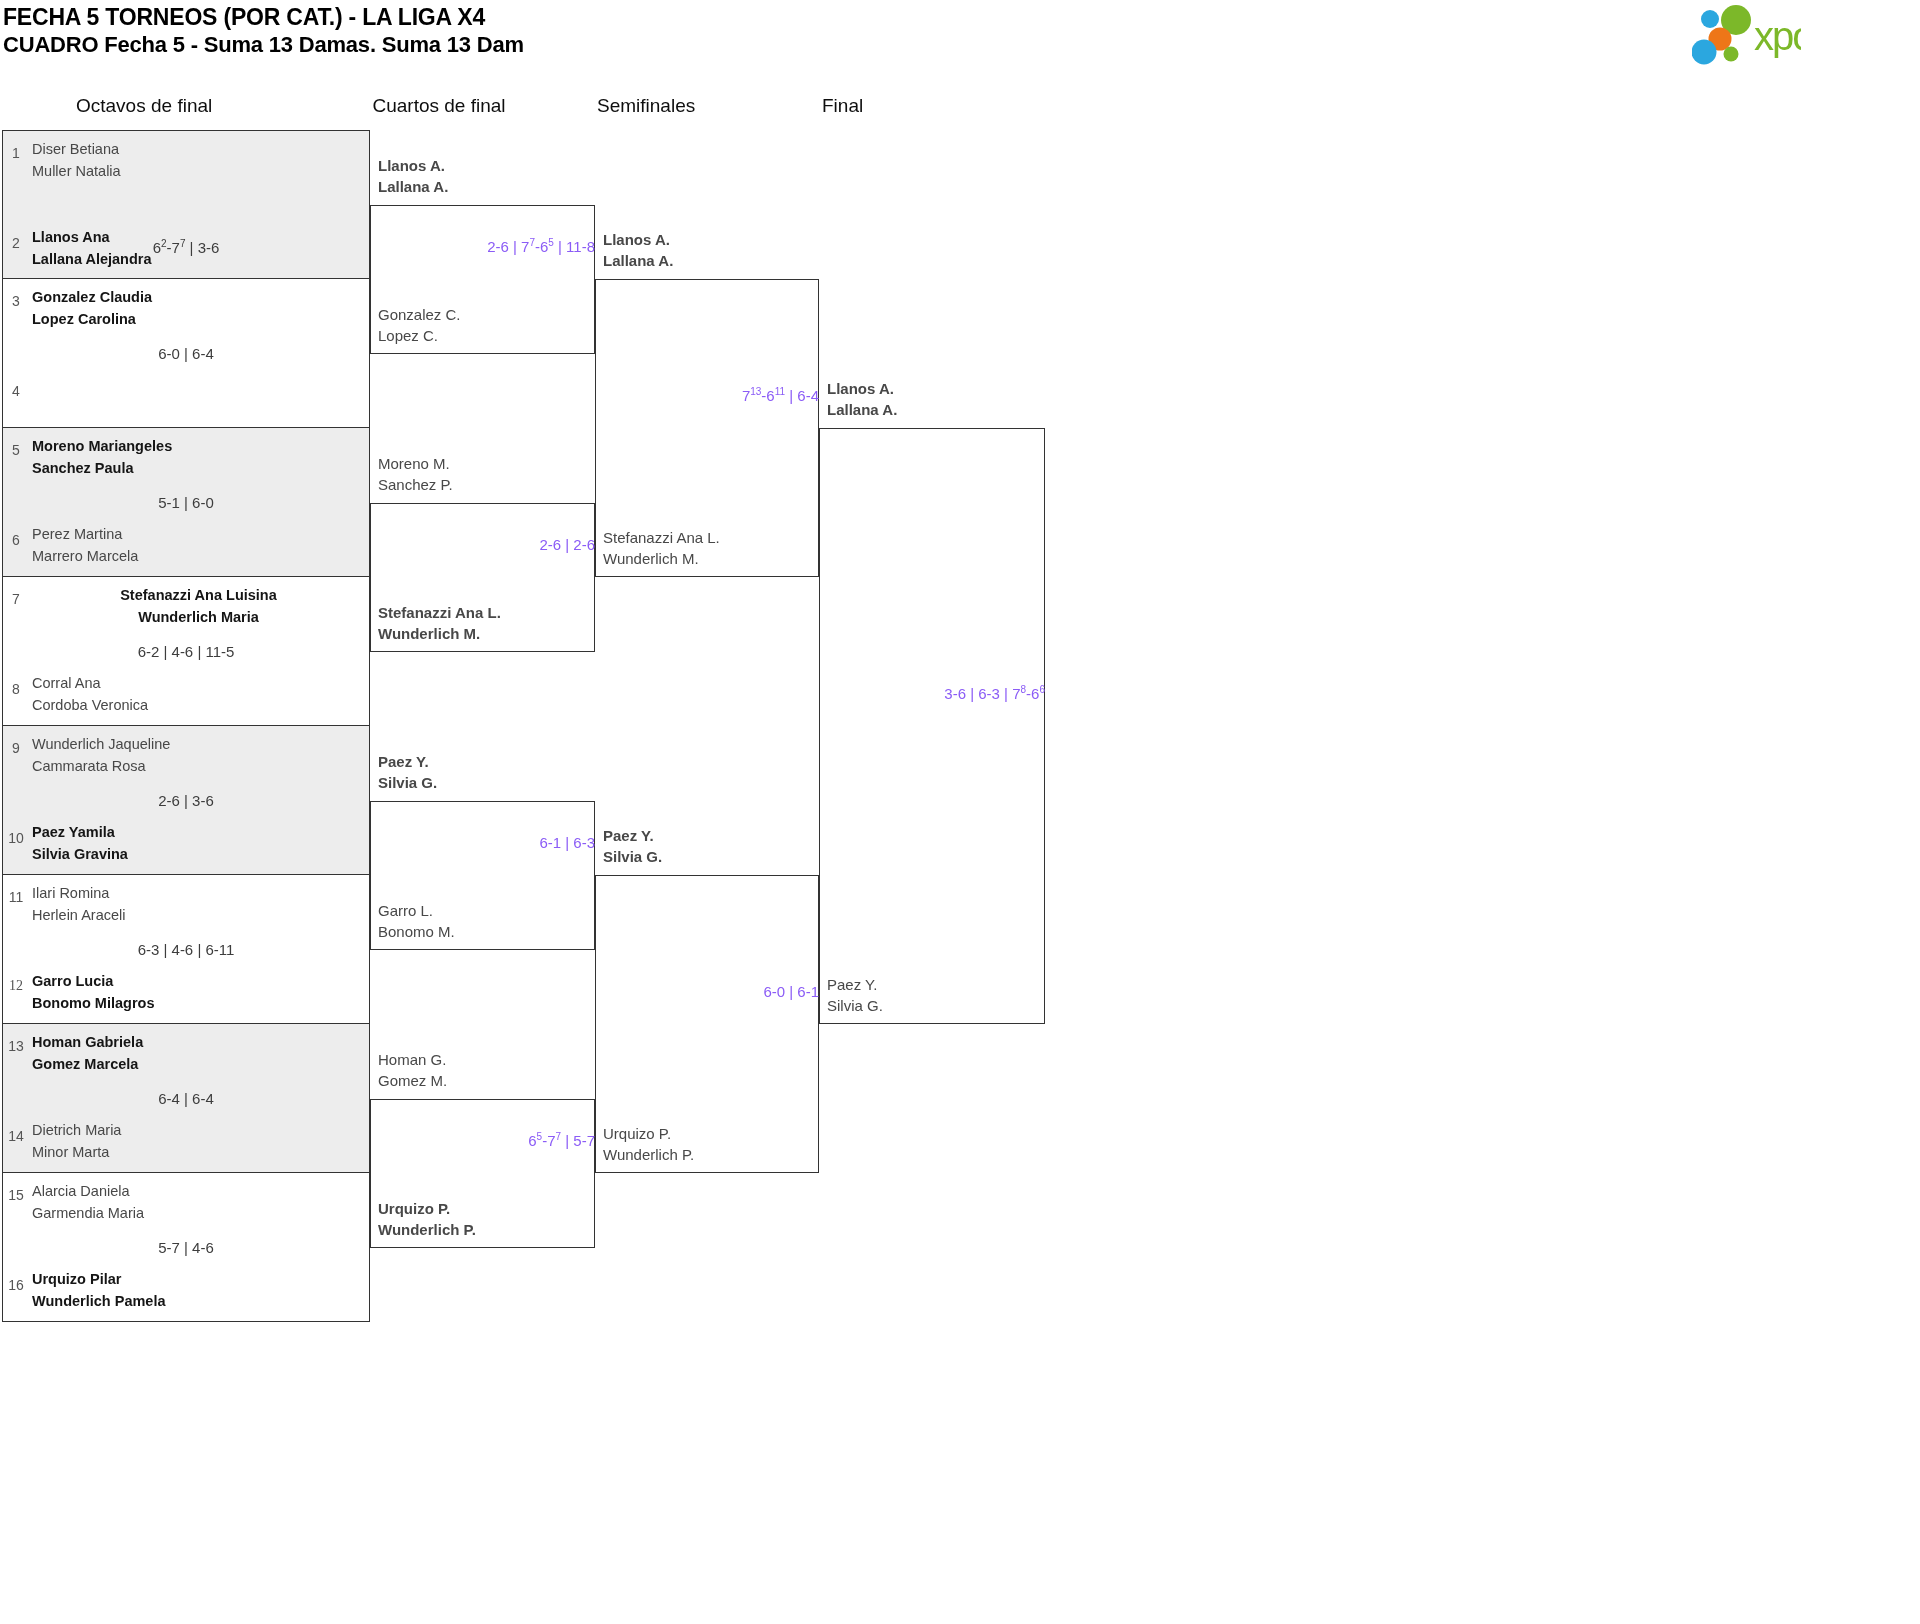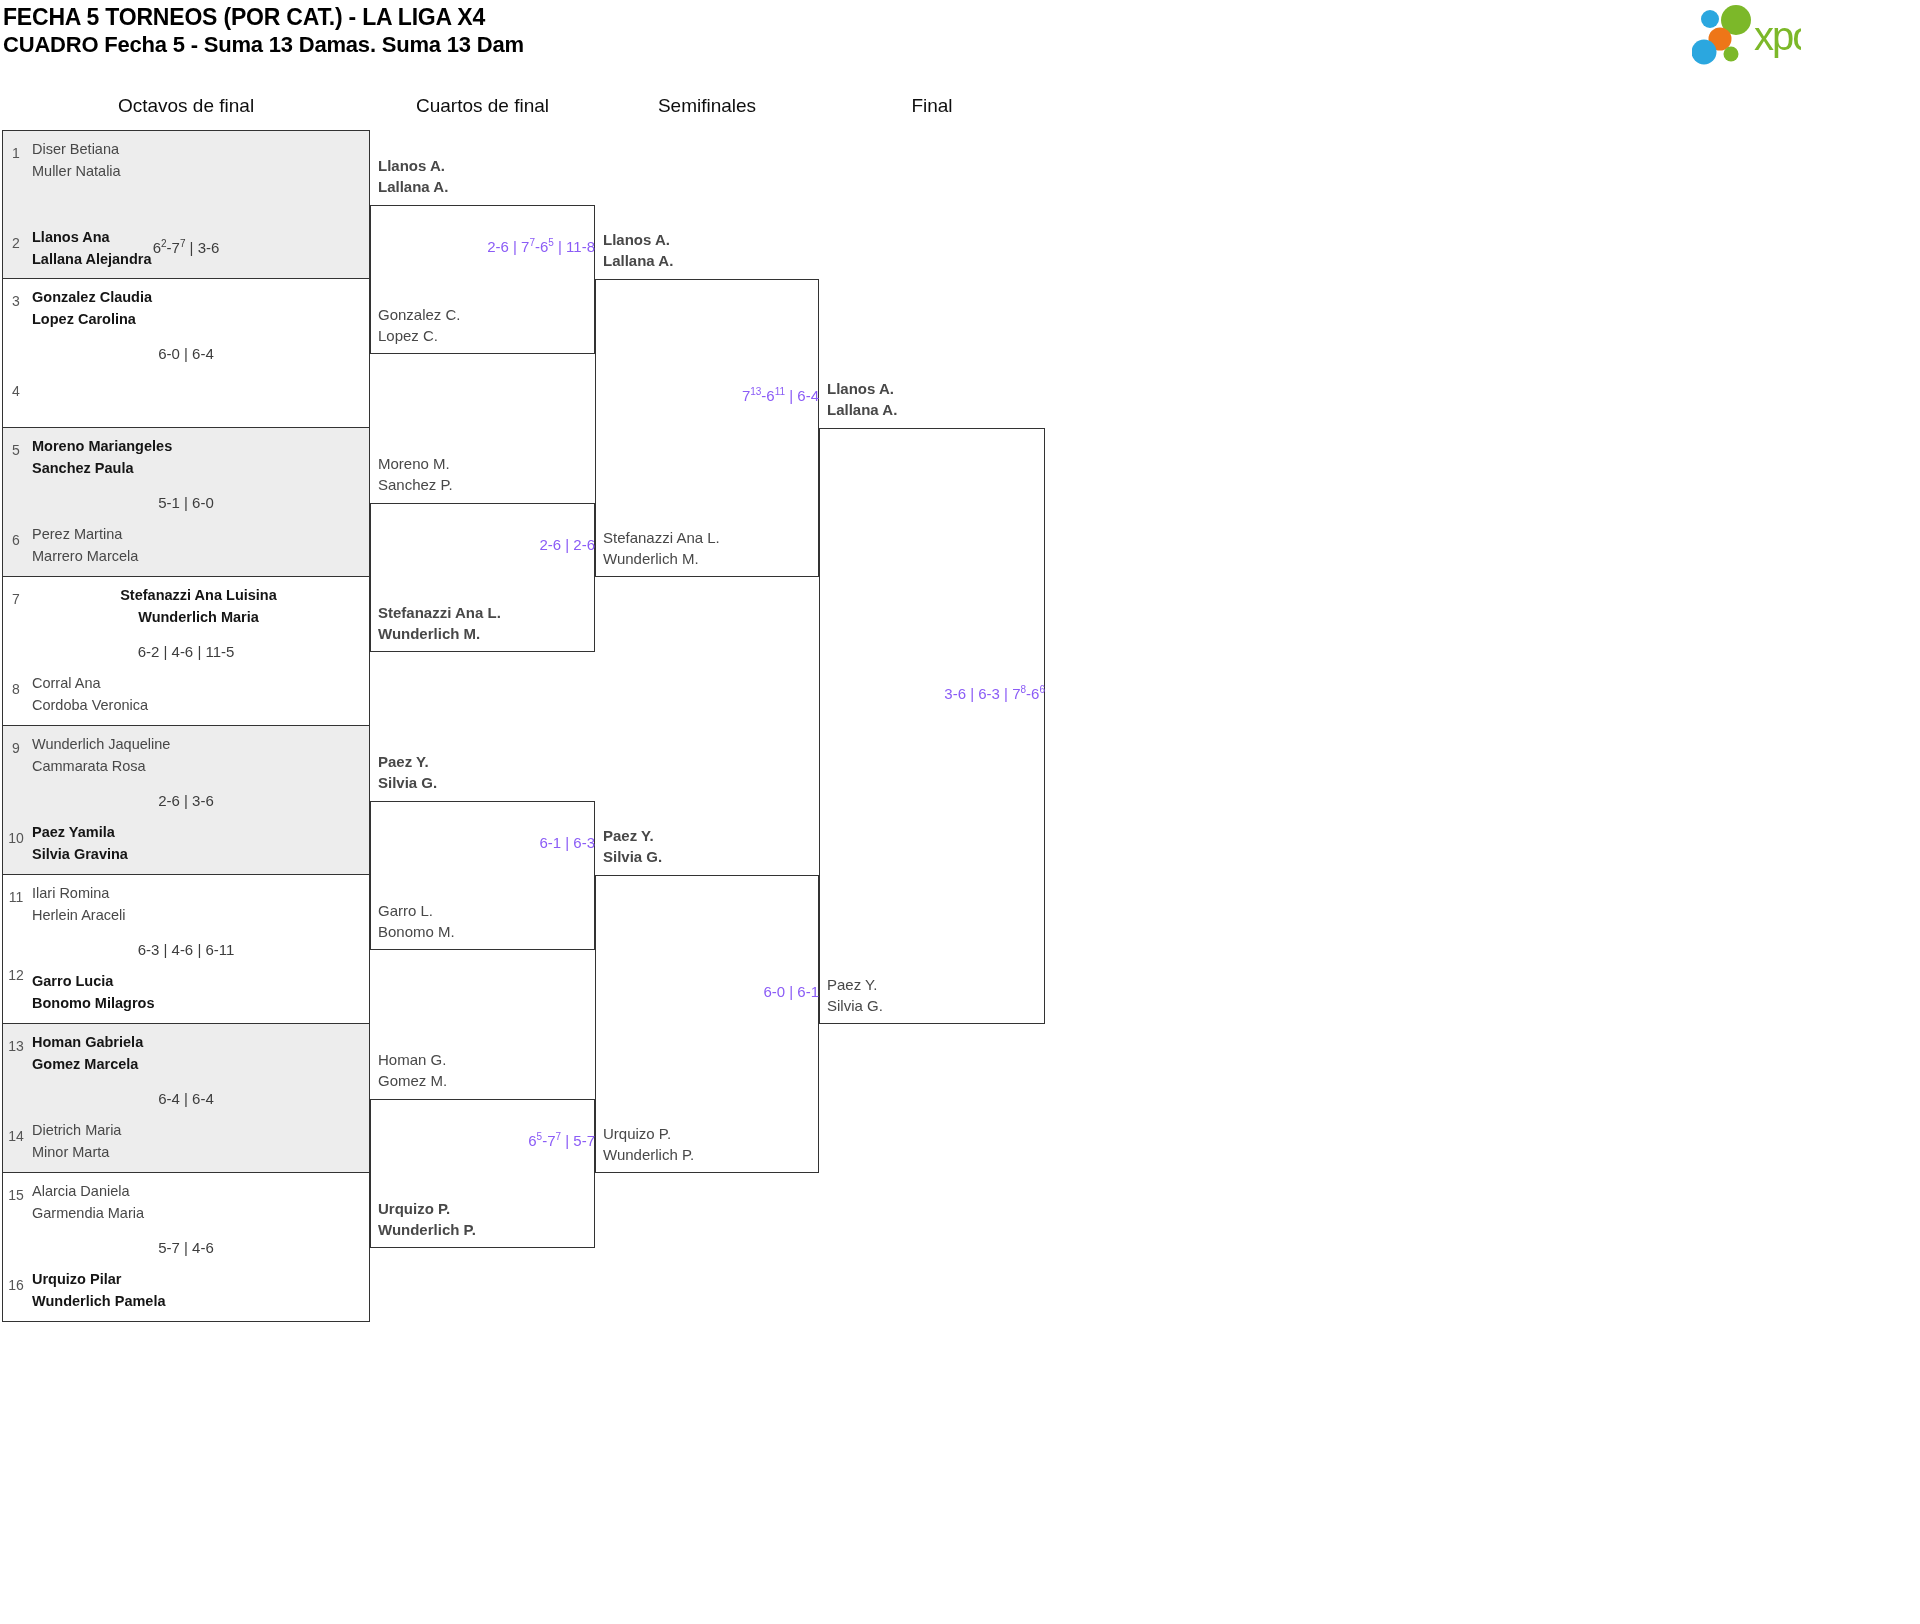--- a/index.html
+++ b/index.html
@@ -6,21 +6,21 @@
   html,body{background:#fff}
   body{font-family:"Liberation Sans",sans-serif;color:#222}
   .page{position:relative;width:1801px;height:1624px;background:#fff;overflow:hidden}
 
   .title{position:absolute;left:3px;top:4px;font-size:23px;font-weight:700;color:#000;letter-spacing:-0.2px;white-space:nowrap}
   .subtitle{position:absolute;left:3px;top:32px;font-size:22px;font-weight:700;color:#000;letter-spacing:-0.2px;white-space:nowrap}
 
   .logo{position:absolute;left:1692px;top:4px;display:flex;align-items:flex-start;text-decoration:none;cursor:pointer}
   .logo-text{font-size:40px;font-weight:400;color:var(--green,#7cb829);line-height:64px;letter-spacing:-2px}
 
-  .rh{position:absolute;top:95px;width:220px;text-align:center;font-size:19px;font-weight:500;color:#0e0e0e;white-space:nowrap}
+  .rh{position:absolute;top:95px;width:220px;font-size:19px;font-weight:500;color:#0e0e0e;white-space:nowrap}
 
   .match{position:absolute;border:1.5px solid #333;background:#fff}
   .match.shaded{background:#ededed}
   .seed{position:absolute;left:0;width:26px;text-align:center;font-size:14px;color:#555;line-height:22px}
   .team{position:absolute;left:29px;right:4px;font-size:14.5px;line-height:22px;color:#484848}
   .team div{white-space:nowrap;overflow:hidden}
   .w{font-weight:700;color:#151515}
   .score{position:absolute;left:0;width:100%;text-align:center;font-size:15px;color:#3d3d3d;line-height:24px}
   .score sup,.rscore sup{font-size:10px;line-height:0}
 
@@ -119,21 +119,21 @@
         <div class="seed" style="top: 11px;">11</div>
         <div class="team" style="top: 7px;">
           <div>Ilari Romina</div>
           <div>Herlein Araceli</div>
         </div>
         <div class="score" style="top: 63px;">6-3 | 4-6 | 6-11</div>
         <div class="team w" style="top: 95px;">
           <div>Garro Lucia</div>
           <div>Bonomo Milagros</div>
         </div>
-        <div class="seed" style="top: 89px;">12</div>
+        <div class="seed" style="top: 100px; font-family: Liberation Serif, serif;">12</div>
       </div>
       <div class="match shaded" style="left: 2px; top: 1024px; width: 368px; height: 149px; border-top: none;">
         <div class="seed" style="top: 11px;">13</div>
         <div class="team w" style="top: 7px;">
           <div>Homan Gabriela</div>
           <div>Gomez Marcela</div>
         </div>
         <div class="score" style="top: 63px;">6-4 | 6-4</div>
         <div class="team" style="top: 95px;">
           <div>Dietrich Maria</div>

